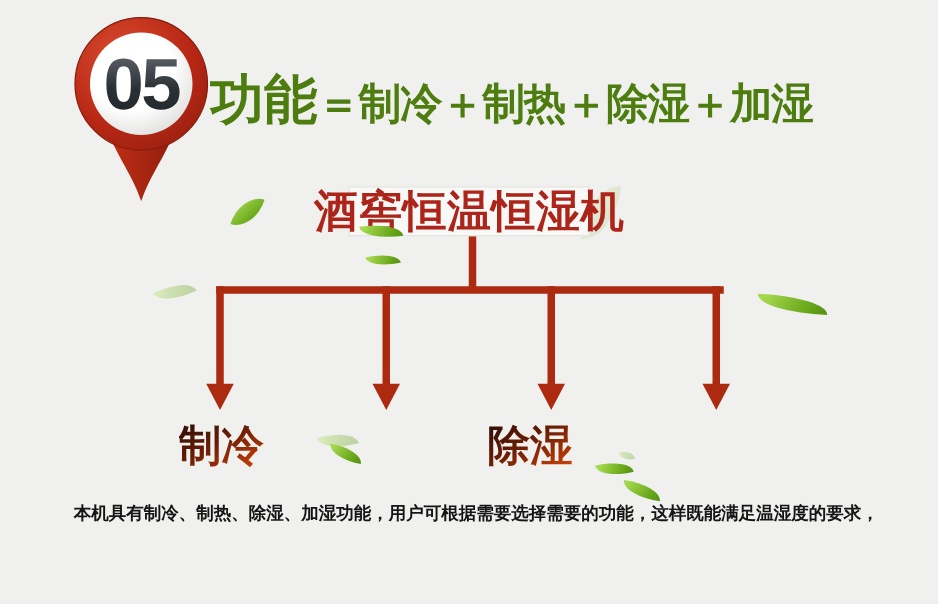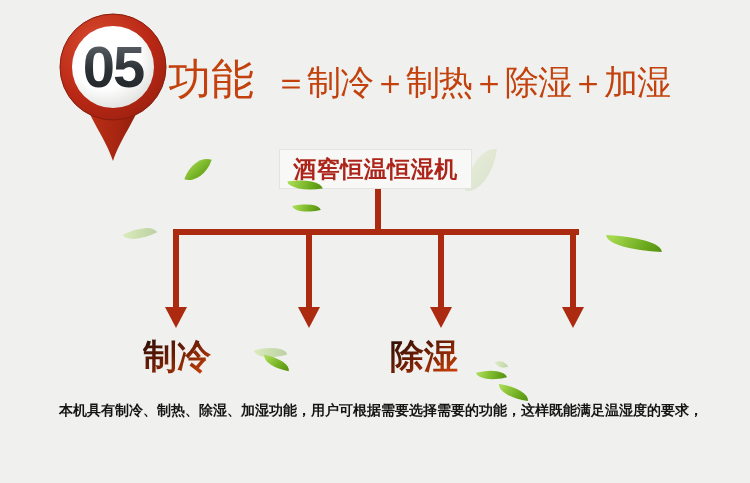--- a/index.html
+++ b/index.html
@@ -12,34 +12,34 @@
     background:#f0f0ee;overflow:hidden;margin:0 auto;
   }
 
   
   .pin{position:absolute;left:54px;top:13px;width:118px;height:152px;}
 
   
   .headline{
     position:absolute;left:168px;top:51px;
     display:flex;align-items:baseline;
-    color:#c2410c;font-weight:normal;white-space:nowrap;text-align:right;
+    color:#4d7c0f;font-weight:bold;white-space:nowrap;text-align:right;
   }
   .headline .big{font-size:43px;letter-spacing:0px;}
-  .headline .eq{font-size:34px;letter-spacing:-1px;margin-left:20px;}
+  .headline .eq{font-size:34px;letter-spacing:-1px;}
 
   
   .root-box{
     position:absolute;left:279px;top:149px;width:191px;height:38px;
     background:#f8f8f6;border:1px solid #e3e3df;
     display:flex;align-items:center;justify-content:center;
     z-index:2;
   }
   .root-box span{
-    color:#ad251a;font-size:23px;font-weight:bold;letter-spacing:0.5px;white-space:nowrap;
+    color:#ad251a;font-size:35px;font-weight:bold;letter-spacing:0.5px;white-space:nowrap;
   }
 
   
   .fl{position:absolute;background:#ab2a10;z-index:1;}
   .stem{left:375px;top:187px;width:6px;height:44px;}
   .hbar{left:173px;top:229px;width:406px;height:6px;}
   .shaft{top:229px;width:6px;height:79px;}
   .shaft.a1{left:173px;} .shaft.a2{left:306px;} .shaft.a3{left:438px;} .shaft.a4{left:570px;}
   .ahead{
     position:absolute;top:307px;width:0;height:0;z-index:1;

